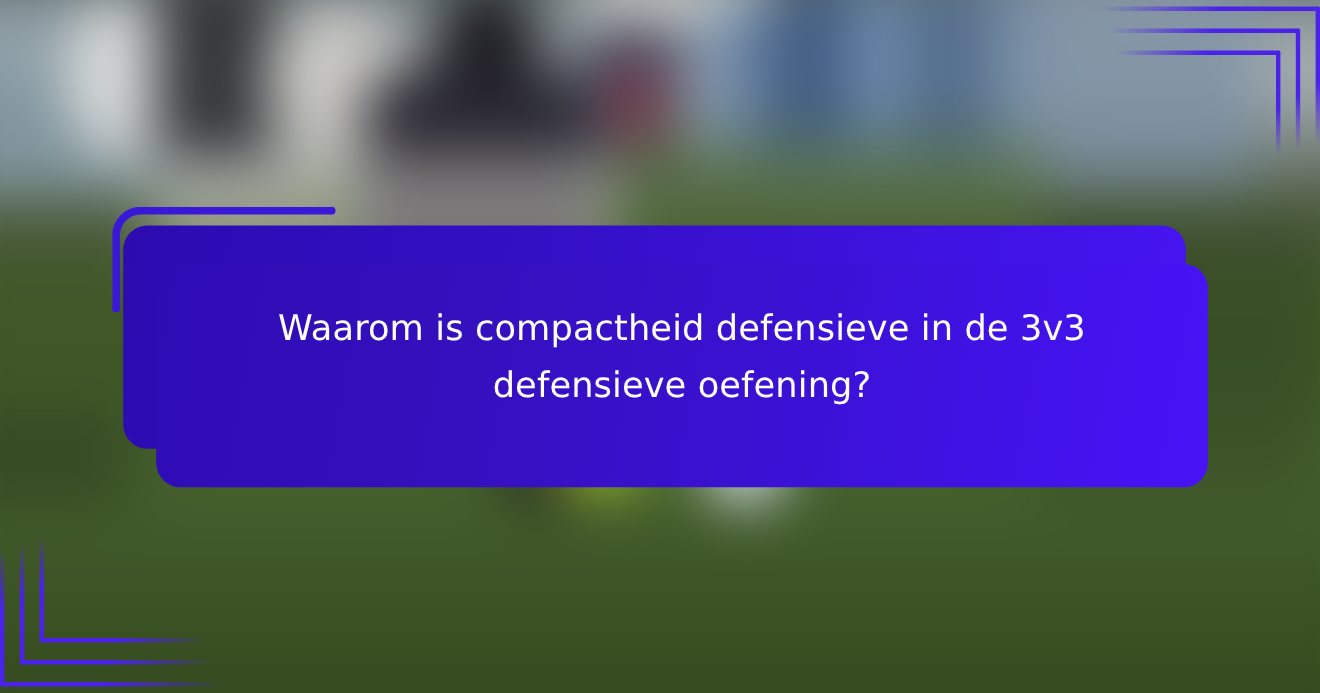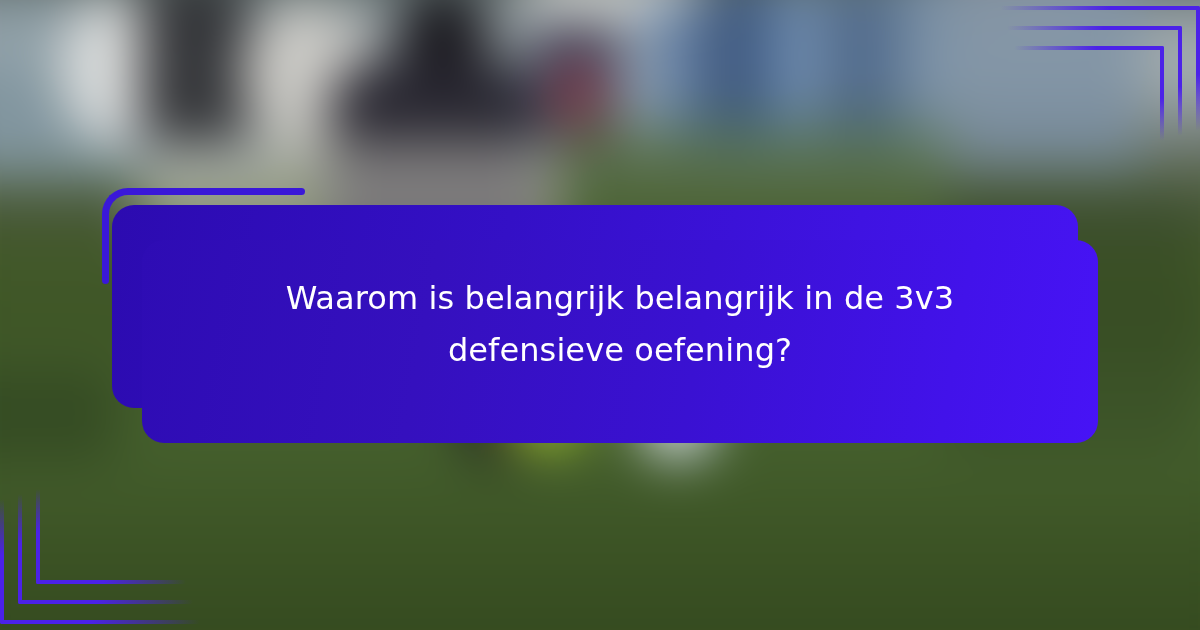--- a/index.html
+++ b/index.html
@@ -225,16 +225,16 @@
     <div class="seg h" style="bottom:46px; left:36px; width:150px; background:linear-gradient(90deg,#4b22e8 0%,#4b22e8 45%,rgba(75,34,232,0) 100%);"></div>
     <div class="seg v" style="bottom:46px; left:36px; height:95px;  background:linear-gradient(0deg,#4b22e8 0%,#4b22e8 55%,rgba(75,34,232,0) 100%);"></div>
   </div>
 
   <div class="card-outline"></div>
 
   <div class="card-back"></div>
   <div class="card-front"></div>
 
   <div class="card-text-wrap">
-    <div class="question">Waarom is belangrijk belangrijk in de 3v3 defensieve oefening?</div>
+    <div class="question">Waarom is compactheid defensieve in de 3v3 defensieve oefening?</div>
   </div>
 
 </div>
 
 </body></html>

